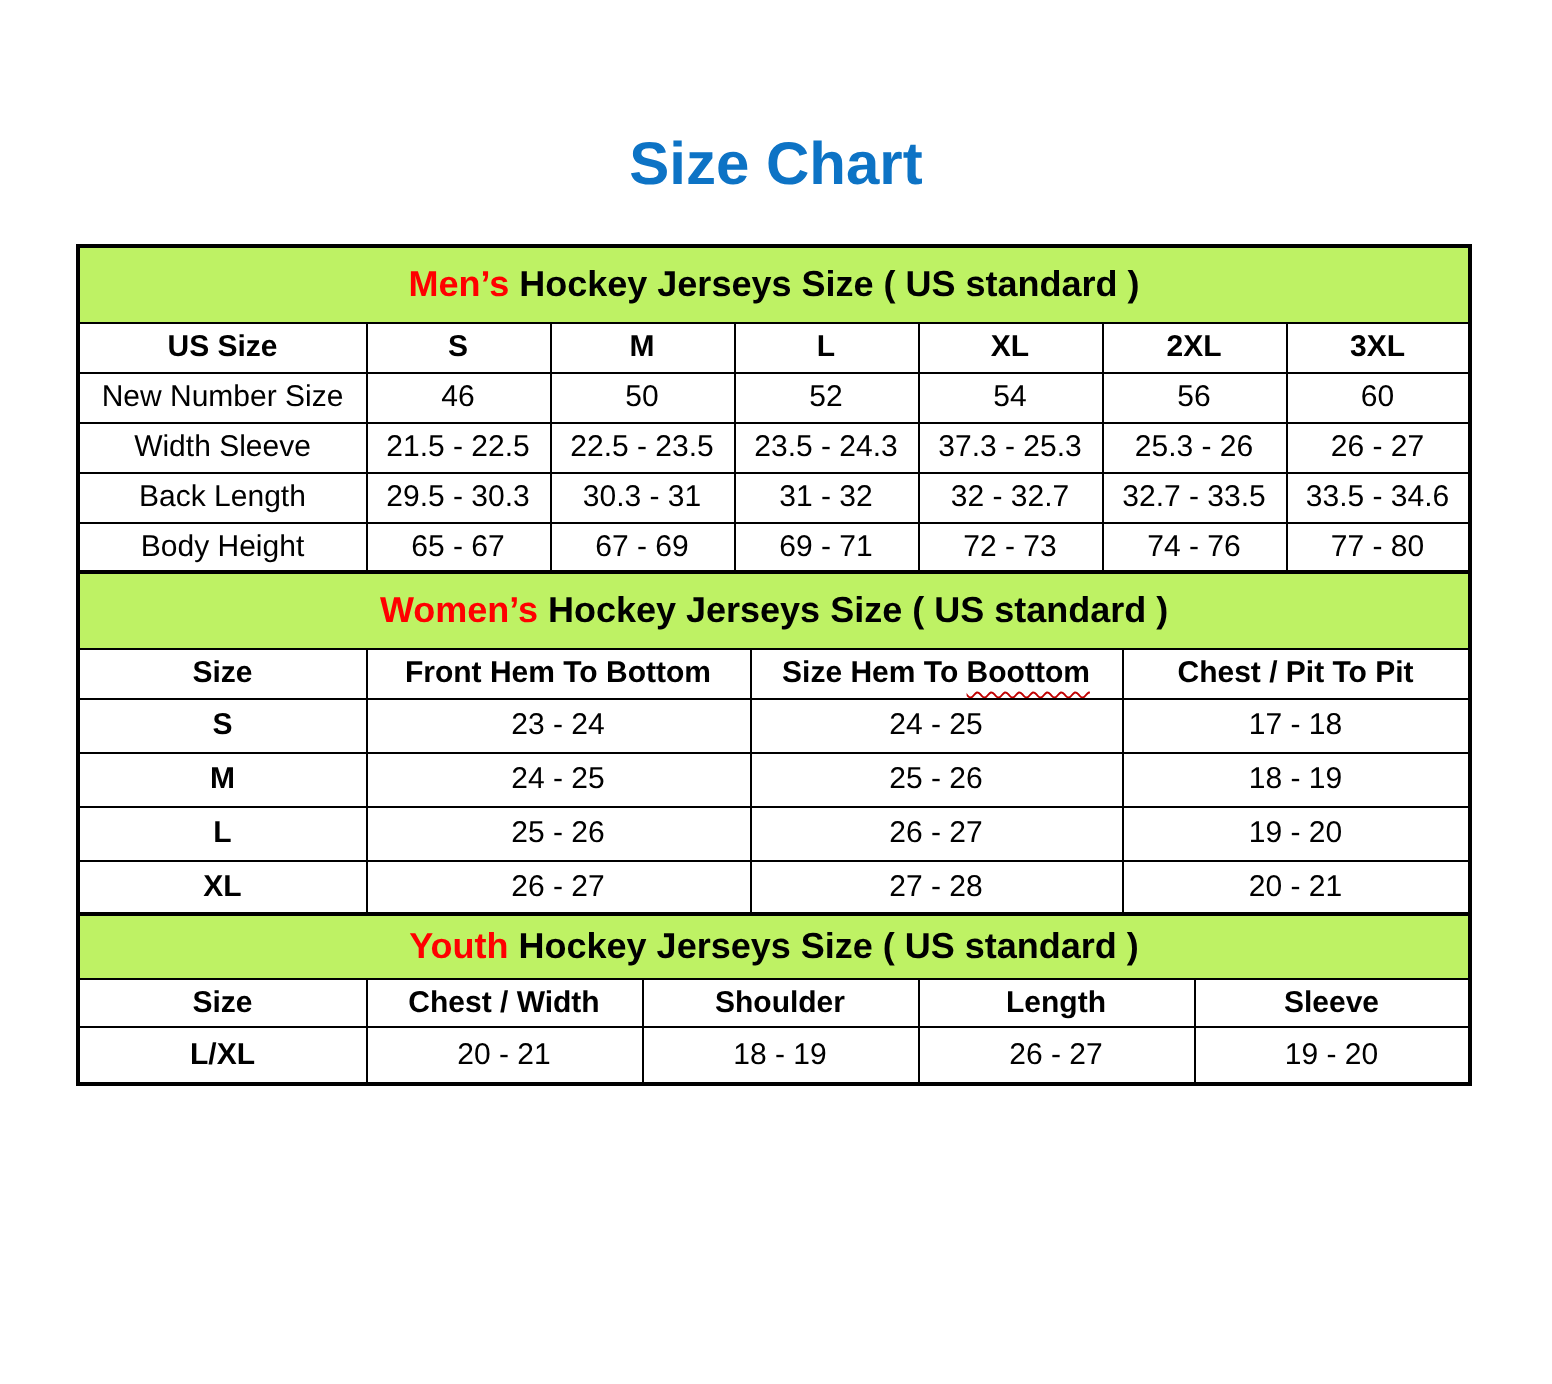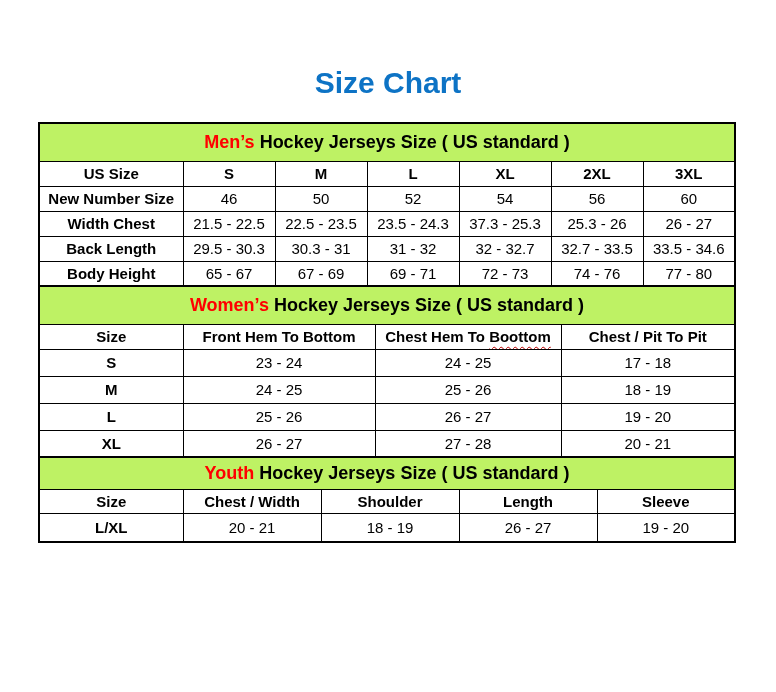--- a/index.html
+++ b/index.html
@@ -49,21 +49,21 @@
     background: #bef264;
     font-size: 18px;
     font-weight: 700;
     height: 38px;
   }
   .youth tr.band-row td { height: 32px; }
   .accent { color: #ff0000; }
   tr.header-row th { height: 25px; }
   .youth tr.header-row th { height: 24px; }
   .mens tr.data-row td { height: 25px; }
-  .mens td.row-label { font-weight: 700; }
+  .mens td.row-label { font-weight: 400; }
   .womens tr.data-row th, .womens tr.data-row td { height: 27px; }
   .youth tr.data-row th, .youth tr.data-row td { height: 29px; }
   .misspell {
     text-decoration-line: underline;
     text-decoration-style: wavy;
     text-decoration-color: #c00000;
     text-decoration-thickness: 1px;
     text-underline-offset: 4px;
   }
 </style>
@@ -102,21 +102,21 @@
       <tr class="data-row">
         <td class="row-label">New Number Size</td>
         <td>46</td>
         <td>50</td>
         <td>52</td>
         <td>54</td>
         <td>56</td>
         <td>60</td>
       </tr>
       <tr class="data-row">
-        <td class="row-label">Width Chest</td>
+        <td class="row-label">Width Sleeve</td>
         <td>21.5 - 22.5</td>
         <td>22.5 - 23.5</td>
         <td>23.5 - 24.3</td>
         <td>37.3 - 25.3</td>
         <td>25.3 - 26</td>
         <td>26 - 27</td>
       </tr>
       <tr class="data-row">
         <td class="row-label">Back Length</td>
         <td>29.5 - 30.3</td>
@@ -145,21 +145,21 @@
           <col style="width:186px">
           <col style="width:174px">
       </colgroup>
       <tbody>
           <tr class="band-row">
         <td colspan="4"><span class="accent">Women’s</span><span> Hockey Jerseys Size ( US standard )</span></td>
       </tr>
       <tr class="header-row">
         <th>Size</th>
         <th>Front Hem To Bottom</th>
-        <th><span>Chest Hem To </span><span class="misspell">Boottom</span></th>
+        <th><span>Size Hem To </span><span class="misspell">Boottom</span></th>
         <th>Chest / Pit To Pit</th>
       </tr>
       <tr class="data-row">
         <th>S</th>
         <td>23 - 24</td>
         <td>24 - 25</td>
         <td>17 - 18</td>
       </tr>
       <tr class="data-row">
         <th>M</th>

